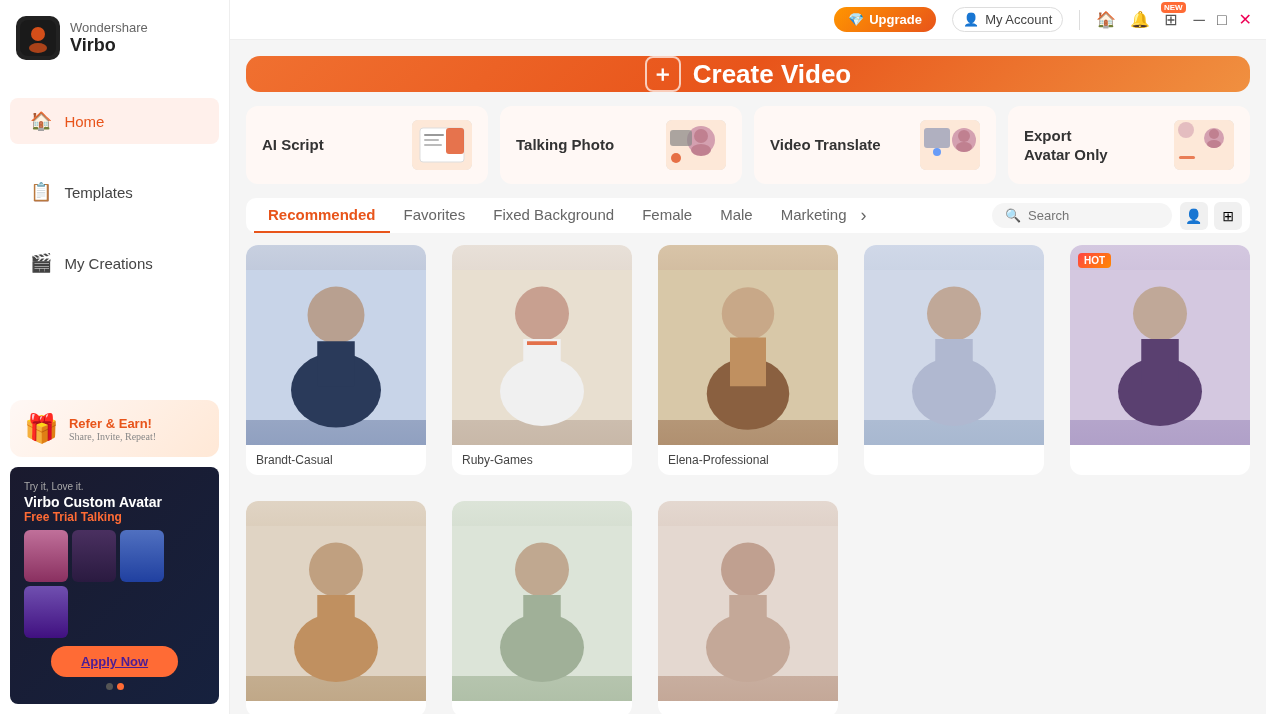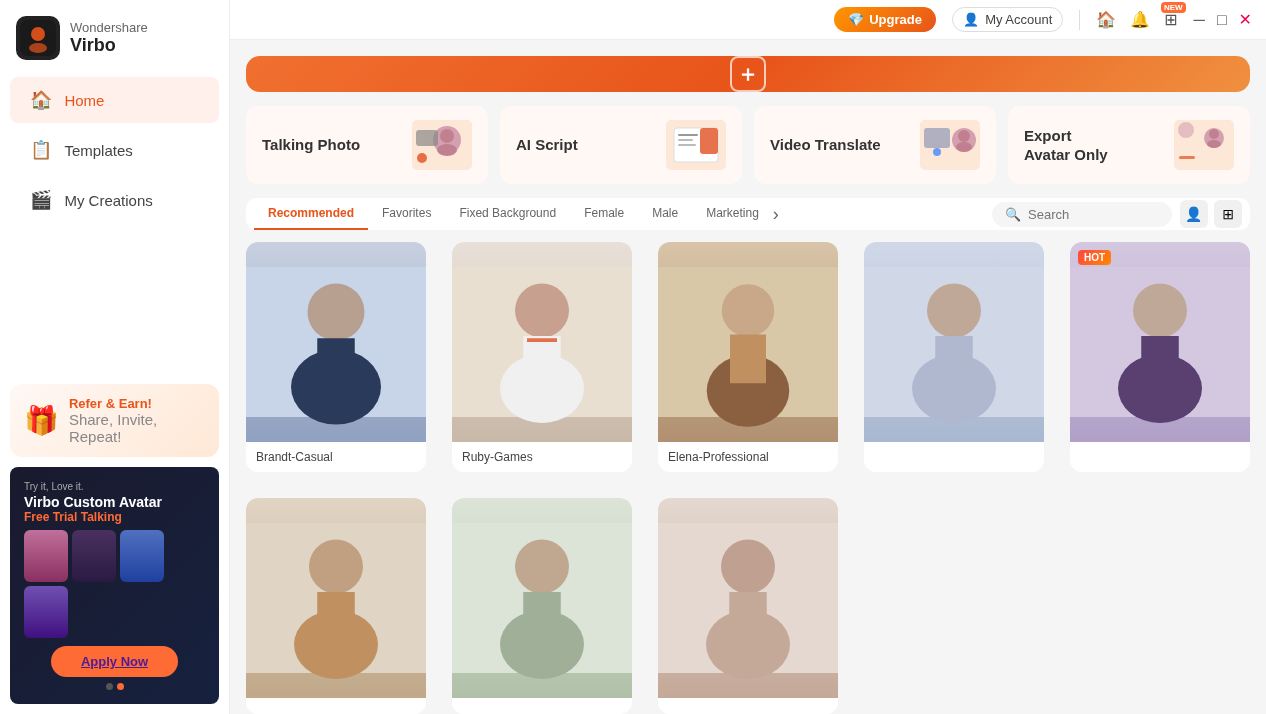--- a/index.html
+++ b/index.html
@@ -8,20 +8,21 @@
     
     .sidebar {
       width: 230px;
       min-width: 230px;
       height: 714px;
       background: #fff;
       display: flex;
       flex-direction: column;
       padding: 0;
       border-right: 1px solid #eee;
+      gap: 21px;
     }
     .logo-area {
       display: flex;
       align-items: center;
       padding: 16px 16px;
       gap: 10px;
       height: 75px;
     }
     .logo-icon {
       width: 44px;
@@ -67,21 +68,21 @@
       background: linear-gradient(135deg, #fff8f5, #ffe8d6);
       border-radius: 12px;
       padding: 12px 14px;
       display: flex;
       align-items: center;
       gap: 10px;
       cursor: pointer;
     }
     .promo-refer-icon { font-size: 28px; }
     .promo-refer-text .title { font-size: 13px; font-weight: 700; color: #e8541a; }
-    .promo-refer-text .sub { font-size: 15px; color: #888; }
+    .promo-refer-text .sub { font-size: 10px; color: #888; font-family: Liberation Serif, serif; }
 
     .promo-custom {
       background: linear-gradient(135deg, #1a1a2e, #16213e);
       border-radius: 8px;
       padding: 14px;
       position: relative;
       overflow: hidden;
       cursor: pointer;
       min-height: 160px;
       display: flex;
@@ -263,21 +264,21 @@
       border-radius: 6px;
       overflow: hidden;
       background: #ddd;
       display: flex;
       align-items: center;
       justify-content: center;
     }
     .feature-card-img svg { width: 100%; height: 100%; }
     .tab {
       padding: 8px 14px;
-      font-size: 12px;
+      font-size: 15px;
       color: #666;
       cursor: pointer;
       border-bottom: 2px solid transparent;
       font-weight: 500;
     }
     .tab.active {
       color: #e8541a;
       border-bottom: 2px solid #e8541a;
       font-weight: 600;
     }
@@ -470,47 +471,48 @@
       <span class="win-btn">□</span>
       <span class="win-btn close">✕</span>
     </div>
   </div>
 
   <div class="content">
 
     <div class="create-video-banner">
       <div class="create-video-btn">
         <div class="plus-icon">＋</div>
+        <span>Create Video</span>
       </div>
     </div>
 
     <div class="feature-cards">
+      <div class="feature-card">
+        <span class="feature-card-title">AI Script</span>
+        <div class="feature-card-img">
+          <svg viewBox="0 0 60 50">
+              <rect width="60" height="50" fill="#fde8d8"></rect>
+              <rect x="8" y="8" width="44" height="34" rx="3" fill="#fff" stroke="#ddd" stroke-width="1"></rect>
+              <rect x="12" y="14" width="20" height="2" rx="1" fill="#999"></rect>
+              <rect x="12" y="19" width="15" height="2" rx="1" fill="#bbb"></rect>
+              <rect x="12" y="24" width="18" height="2" rx="1" fill="#bbb"></rect>
+              <rect x="34" y="8" width="18" height="26" rx="3" fill="#e05020" opacity="0.8"></rect>
+            </svg>
+        </div>
+      </div>
       <div class="feature-card">
         <span class="feature-card-title">Talking Photo</span>
         <div class="feature-card-img">
           <svg viewBox="0 0 60 50">
               <rect width="60" height="50" fill="#fde8d8"></rect>
               <circle cx="35" cy="20" r="14" fill="#d4a0b0"></circle>
               <circle cx="35" cy="16" r="7" fill="#c08090"></circle>
               <ellipse cx="35" cy="30" rx="10" ry="6" fill="#c08090"></ellipse>
               <rect x="4" y="10" width="22" height="16" rx="3" fill="#888" opacity="0.7"></rect>
               <circle cx="10" cy="38" r="5" fill="#e05020" opacity="0.8"></circle>
-            </svg>
-        </div>
-      </div>
-      <div class="feature-card">
-        <span class="feature-card-title">AI Script</span>
-        <div class="feature-card-img">
-          <svg viewBox="0 0 60 50">
-              <rect width="60" height="50" fill="#fde8d8"></rect>
-              <rect x="8" y="8" width="44" height="34" rx="3" fill="#fff" stroke="#ddd" stroke-width="1"></rect>
-              <rect x="12" y="14" width="20" height="2" rx="1" fill="#999"></rect>
-              <rect x="12" y="19" width="15" height="2" rx="1" fill="#bbb"></rect>
-              <rect x="12" y="24" width="18" height="2" rx="1" fill="#bbb"></rect>
-              <rect x="34" y="8" width="18" height="26" rx="3" fill="#e05020" opacity="0.8"></rect>
             </svg>
         </div>
       </div>
       <div class="feature-card">
         <span class="feature-card-title">Video Translate</span>
         <div class="feature-card-img">
           <svg viewBox="0 0 60 50">
               <rect width="60" height="50" fill="#fde8d8"></rect>
               <rect x="4" y="8" width="26" height="20" rx="3" fill="#b0b0c0"></rect>
               <circle cx="44" cy="20" r="12" fill="#d4a0b0"></circle>

